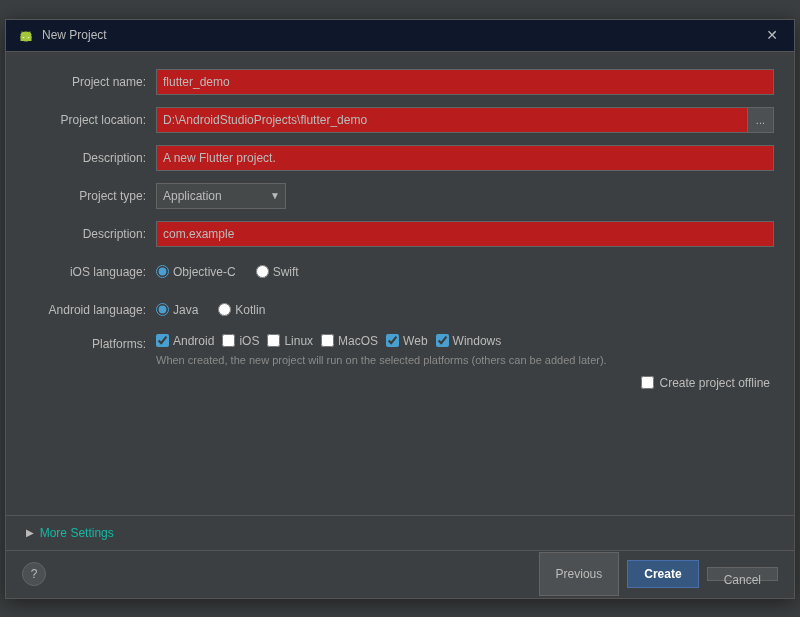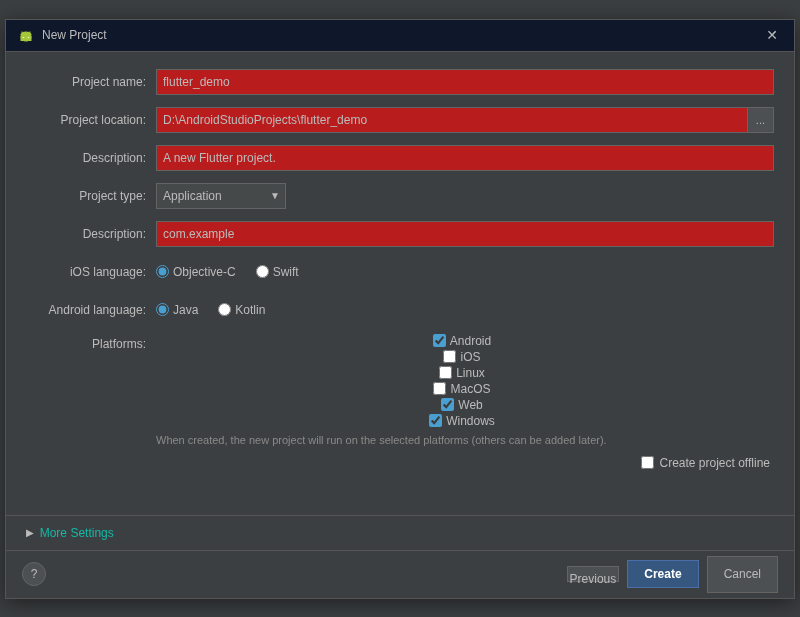--- a/index.html
+++ b/index.html
@@ -237,42 +237,42 @@
     .footer-right {
       display: flex;
       align-items: center;
       gap: 8px;
     }
     .btn-previous {
       background: #4c5052;
       border: 1px solid #646464;
       color: #bbbbbb;
       cursor: pointer;
-      padding: 5px 2px;
-      font-size: 12px;
-      height: 16px;
+      padding: 5px 16px;
+      font-size: 12px;
+      height: 44px;
     }
     .btn-create {
       background: #365880;
       border: 1px solid #4a6ea8;
       color: #ffffff;
       cursor: pointer;
       padding: 5px 16px;
       font-size: 12px;
       height: 28px;
       font-weight: bold;
     }
     .btn-cancel {
       background: #4c5052;
       border: 1px solid #646464;
       color: #bbbbbb;
       cursor: pointer;
       padding: 5px 16px;
       font-size: 12px;
-      height: 37px;
+      height: 14px;
     }
     
     .android-icon {
       width: 16px;
       height: 16px;
       display: inline-block;
     }
   </style>
 </head>
 <body>
@@ -357,21 +357,21 @@
         <label class="radio-item">
           <input type="radio" name="android-lang" class="radio-input" style="">
           <span class="radio-label">Kotlin</span>
         </label>
       </div>
     </div>
 
     <div class="form-row" style="align-items: flex-start;">
       <span class="form-label" style="margin-top: 3px;">Platforms:</span>
       <div style="flex:1;">
-        <div style="display:flex;align-items:center;flex-wrap:wrap;gap:2px;flex-direction:column;">
+        <div style="display:flex;align-items:center;flex-wrap:wrap;gap:2px;">
           <label class="platform-item">
             <input type="checkbox" class="checkbox-input" checked="" style="">
             <span class="platform-label">Android</span>
           </label>
           <label class="platform-item">
             <input type="checkbox" class="checkbox-input" style="">
             <span class="platform-label">iOS</span>
           </label>
           <label class="platform-item">
             <input type="checkbox" class="checkbox-input" style="">

